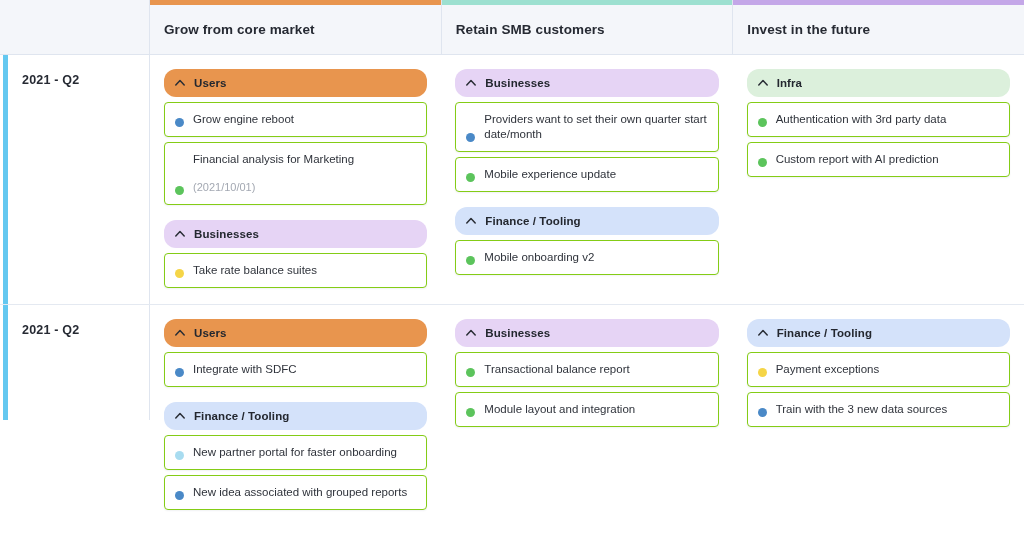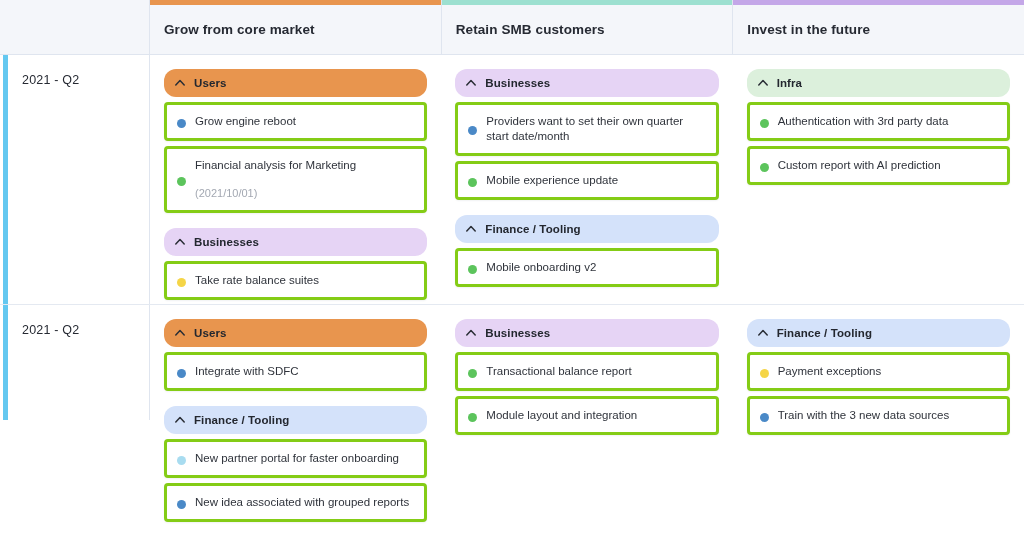--- a/index.html
+++ b/index.html
@@ -97,21 +97,21 @@
   .lane-accent {
     position: absolute;
     left: 3px;
     top: 0;
     bottom: 0;
     width: 5px;
     background: #64c8f0;
   }
   .lane-label {
     font-size: 12.5px;
-    font-weight: normal;
+    font-weight: bold;
     color: #262a33;
     letter-spacing: 0.2px;
   }
 
   .lane-columns {
     flex: 1 1 auto;
     display: flex;
     min-width: 0;
   }
   .lane-col {
@@ -149,27 +149,27 @@
     color: #23272f;
     letter-spacing: 0.1px;
     white-space: nowrap;
     overflow: hidden;
     text-overflow: ellipsis;
   }
 
   
   .card {
     background: #ffffff;
-    border: 3px solid #84cc16;
+    border: 1px solid #84cc16;
     border-radius: 4px;
     box-shadow: 0 1px 2px rgba(25,35,60,0.06);
     padding: 9px 10px 9px 10px;
     margin-bottom: 5px;
     display: flex;
-    align-items: center;
+    align-items: flex-end;
     box-sizing: border-box;
     min-height: 32px;
   }
   .card:last-child { margin-bottom: 0; }
   .dot {
     width: 9px;
     height: 9px;
     border-radius: 50%;
     flex: 0 0 9px;
     margin-right: 9px;

